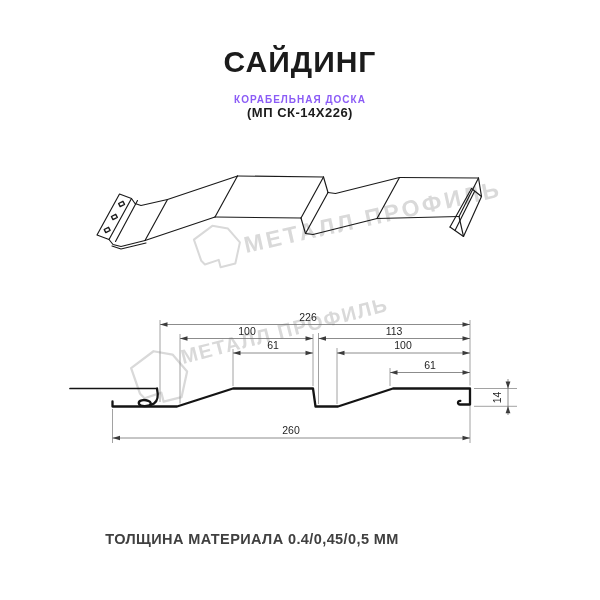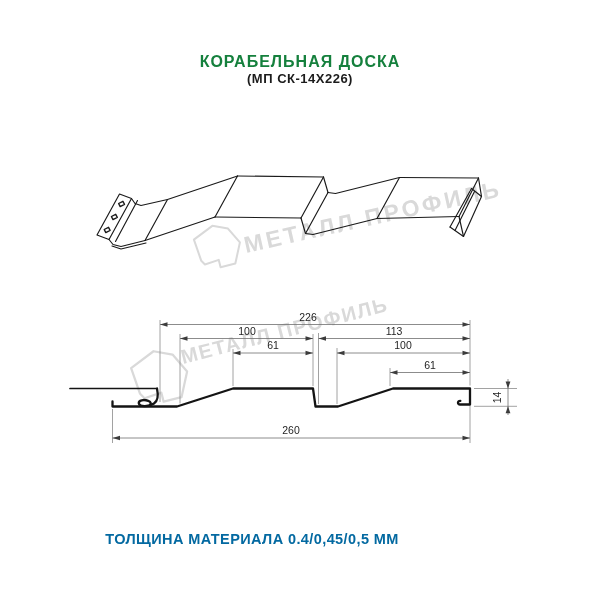--- a/index.html
+++ b/index.html
@@ -2,32 +2,33 @@
 <html><head>
 <meta charset="utf-8">
 <style>
   html,body{margin:0;padding:0;}
   body{
     width:600px;height:600px;background:#ffffff;position:relative;overflow:hidden;
     font-family:"Liberation Sans","DejaVu Sans",sans-serif;color:#1b1b1b;
   }
   .title-block{position:absolute;top:46px;left:0;width:600px;text-align:center;}
   .title-main{font-size:30px;font-weight:800;letter-spacing:1px;line-height:32px;color:#1b1b1b;}
-  .title-sub{font-size:16px;font-weight:700;letter-spacing:1px;margin-top:7px;color:#15803d;}
+  .title-sub{font-size:10px;font-weight:700;letter-spacing:1px;margin-top:16px;color:#8b5cf6;}
   .title-code{font-size:13px;font-weight:700;letter-spacing:.5px;color:#1b1b1b;}
   .footer-note{position:absolute;top:531px;left:0;width:504px;text-align:center;
-    font-size:14.5px;font-weight:600;letter-spacing:.4px;color:#0369a1;}
+    font-size:14.5px;font-weight:600;letter-spacing:.4px;color:#404040;}
   svg{position:absolute;left:0;top:0;}
   .wm-text{font-weight:700;}
   .dim-text{font-size:10.5px;fill:#1f1f1f;}
 </style>
 </head>
 <body>
 
 <div class="title-block">
+  <div class="title-main">САЙДИНГ</div>
   <div class="title-sub">КОРАБЕЛЬНАЯ ДОСКА</div>
   <div class="title-code">(МП СК-14Х226)</div>
 </div>
 
 <svg width="600" height="600" viewBox="0 0 600 600">
 
   <g stroke="none" fill="none">
     <g transform="translate(193,224) scale(0.92)">
       <path d="M 9,40 L 1,17 L 21,2 L 38,5 L 51,20 L 46,43 L 30,47 L 28,39 L 13,44 Z" fill="none" stroke="#d9d9d9" stroke-width="2.2" stroke-linejoin="round"></path>
     </g>

